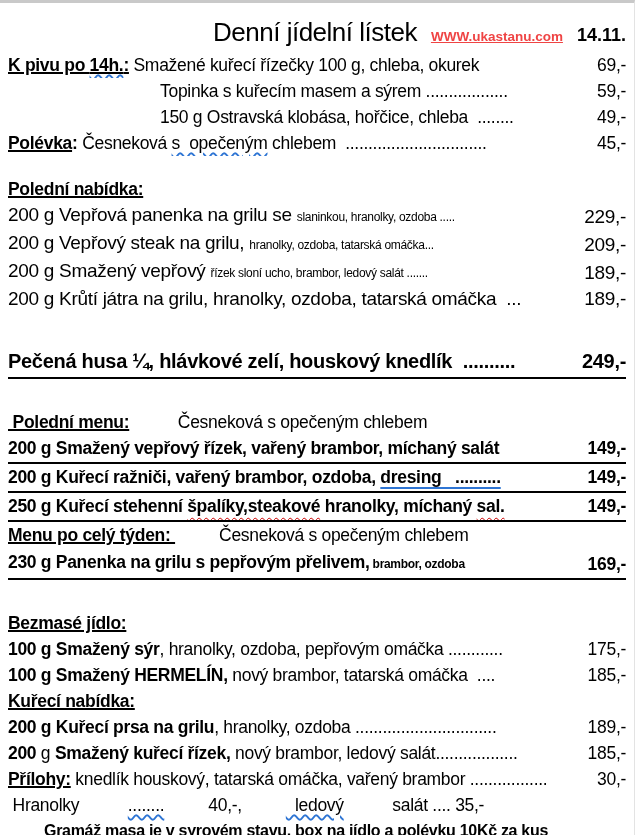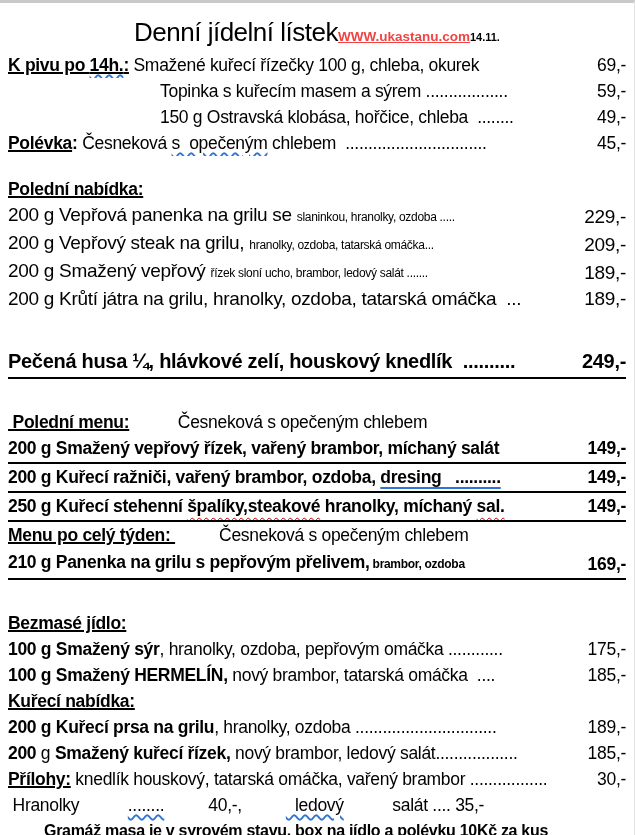--- a/index.html
+++ b/index.html
@@ -18,24 +18,24 @@
   .price{margin-left:auto;padding-left:4px;}
   .b{font-weight:700;}
   .u{text-decoration:underline;text-decoration-thickness:2px;}
   .sm{font-size:12px;}
   .lg{font-size:19px;}
   .indent{margin-left:152px;}
   .blue-wavy{text-decoration-line:underline;text-decoration-style:wavy;text-decoration-color:#2e75d4;text-decoration-thickness:1.5px;text-underline-offset:3px;}
   .blue-solid{text-decoration-line:underline;text-decoration-style:solid;text-decoration-color:#2e75d4;text-decoration-thickness:2px;text-underline-offset:4px;}
   .red-wavy{text-decoration-line:underline;text-decoration-style:wavy;text-decoration-color:#cc0000;text-decoration-thickness:1px;text-underline-offset:5px;}
   .ul-row{border-bottom:2px solid #000;}
-  .title-bar{display:flex;align-items:baseline;justify-content:center;padding:10px 0 4px 0;gap:0;}
+  .title-bar{display:flex;align-items:baseline;justify-content:flex-end;padding:10px 0 4px 0;gap:14px;}
   .title{font-size:26px;letter-spacing:-0.5px;}
   .website{color:#ef4444;font-weight:700;font-size:13.5px;text-decoration:underline;}
-  .date{font-weight:700;font-size:11px;}
+  .date{font-weight:700;font-size:18px;}
   .gap-sm{height:20px;}
   .gap-md{height:30px;}
   .gap-lg{height:33px;}
   .goose-row{font-size:20px;font-weight:700;line-height:32px;border-bottom:2.5px solid #000;letter-spacing:-0.3px;}
   .lunch-row{font-weight:700;line-height:27px;}
   .footer-note{font-weight:700;font-size:16px;padding-left:36px;line-height:26px;letter-spacing:-0.3px;}
 </style>
 </head>
 <body>
 
@@ -108,21 +108,21 @@
     <span class="price">149,-</span>
   </div>
   <div class="row lunch-row ul-row">
     <div class="text"><span>250 g Kuřecí stehenní </span><span class="red-wavy">špalíky,steakové</span><span> hranolky, míchaný </span><span class="red-wavy">sal.</span></div>
     <span class="price">149,-</span>
   </div>
   <div class="row lunch-row">
     <span class="u">Menu po celý týden: </span><span style="font-weight:400">Česneková s opečeným chlebem</span>
   </div>
   <div class="row lunch-row ul-row">
-    <div class="text"><span>210 g Panenka na grilu s pepřovým přelivem,</span><span class="sm"> brambor, ozdoba</span></div>
+    <div class="text"><span>230 g Panenka na grilu s pepřovým přelivem,</span><span class="sm"> brambor, ozdoba</span></div>
     <span class="price">169,-</span>
   </div>
 
   <div class="gap-md"></div>
 
   <div class="row">
     <span class="b u">Bezmasé jídlo:</span>
   </div>
   <div class="row">
     <div class="text"><span class="b">100 g Smažený sýr</span><span>, hranolky, ozdoba, pepřovým omáčka ............</span></div>

